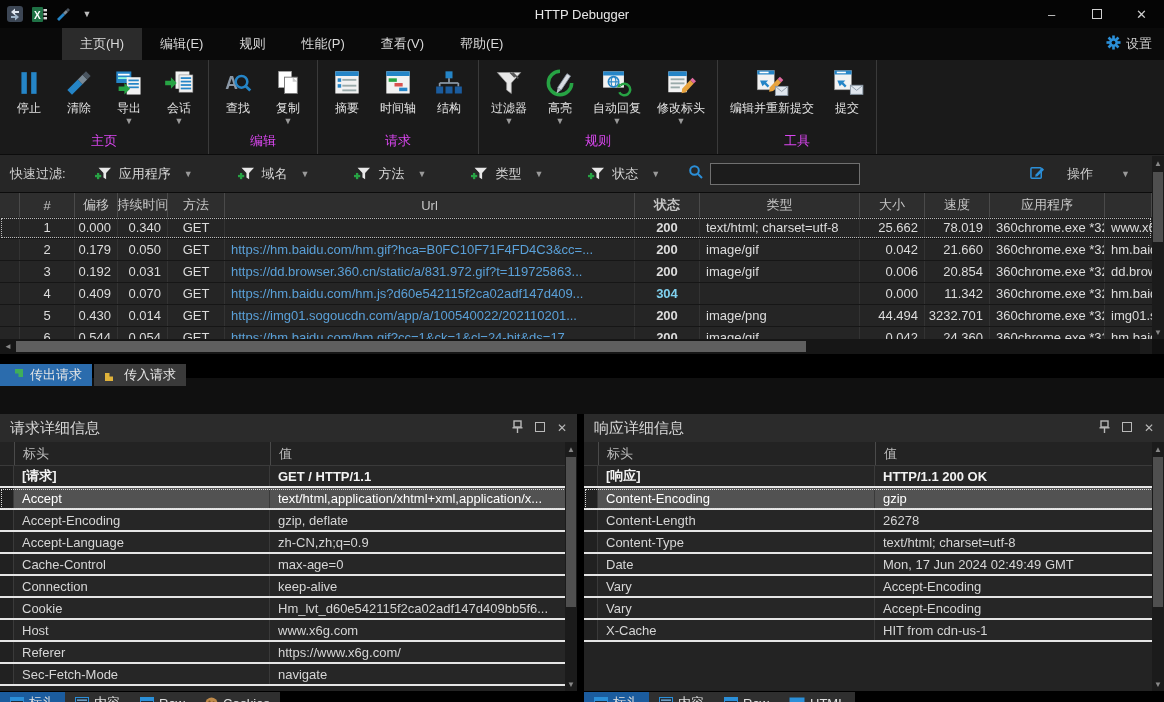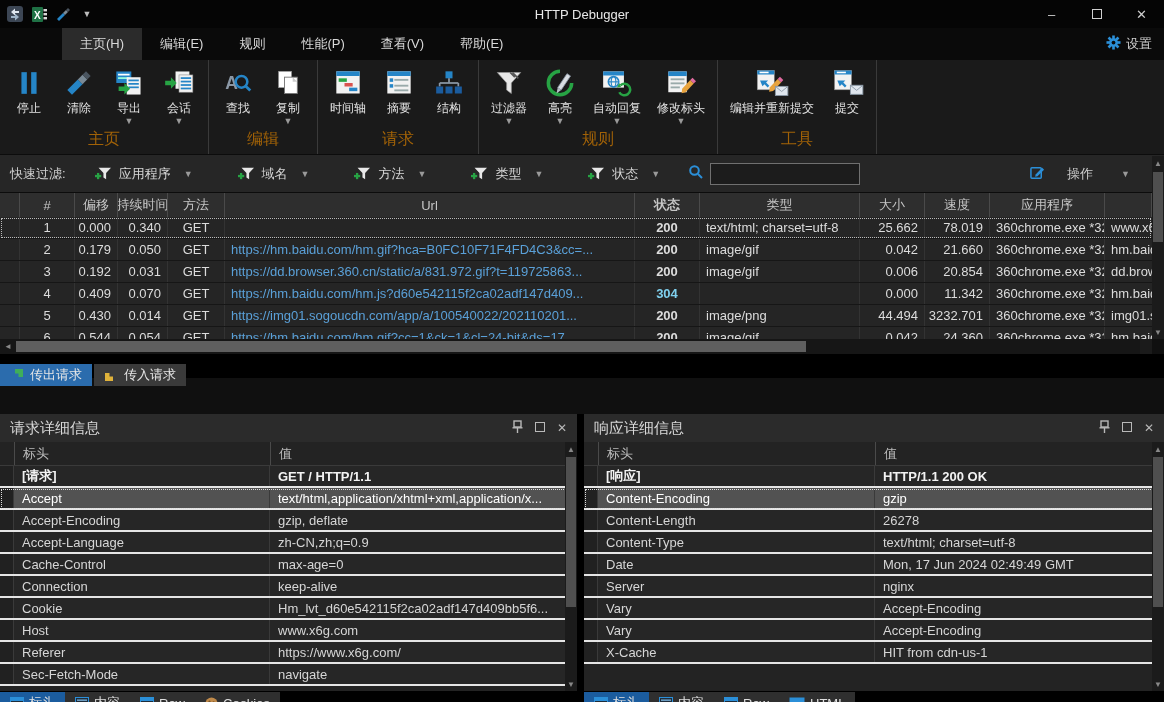--- a/index.html
+++ b/index.html
@@ -23,21 +23,21 @@
   .settings { position:absolute; right:12px; top:0; height:100%; display:flex; align-items:center; gap:5px; font-size:13px; color:#cfcfcf; }
 
   
   .ribbon { height:95px; background:#1a1a1a; display:flex; flex:none; border-bottom:1px solid #0c0c0c; }
   .rgroup { display:flex; flex-direction:column; border-right:1px solid #3a3a3a; padding:2px 4px 0 4px; }
   .rbuttons { display:flex; flex:1; }
   .rbtn { display:flex; flex-direction:column; align-items:center; padding:4px 8px 0 8px; min-width:50px; }
   .rbtn .ric { height:34px; display:flex; align-items:center; justify-content:center; }
   .rbtn .rlabel { font-size:12px; color:#e2e2e2; white-space:nowrap; line-height:16px; }
   .rbtn .rcaret { font-size:9px; color:#9a9a9a; line-height:10px; height:10px; }
-  .rgroup-label { text-align:center; font-size:16px; color:#a16207; padding:2px 0 4px 0; }
+  .rgroup-label { text-align:center; font-size:13px; color:#d946ef; padding:2px 0 4px 0; }
 
   
   .filterbar { height:38px; background:#262626; display:flex; align-items:center; padding:0 10px; gap:28px; flex:none; border-bottom:1px solid #0c0c0c; }
   .qf-label { font-size:13px; color:#cfcfcf; }
   .qf-item { display:flex; align-items:center; gap:7px; font-size:13px; color:#d6d6d6; }
   .qf-caret { font-size:9px; color:#9a9a9a; margin-left:6px; }
   .searchwrap { display:flex; align-items:center; gap:6px; }
   .searchbox { width:150px; height:22px; background:#1c1c1c; border:1px solid #707070; color:#ddd; font-size:12px; padding:0 5px; }
   .actionwrap { margin-left:auto; margin-right:24px; display:flex; align-items:center; gap:22px; font-size:13px; color:#cfcfcf; }
 
@@ -270,44 +270,44 @@
         <div class="rgroup-label">编辑</div>
       </div>
       <div class="rgroup">
         <div class="rbuttons">
           <div class="rbtn">
             <div class="ric">
               <span style="display: inline-flex; align-items: center;">
                 <svg width="28" height="28" viewBox="0 0 24 24">
                   <rect x="2" y="2" width="20" height="19" fill="#f2f2f2"></rect>
                   <rect x="2" y="2" width="20" height="4" fill="#2585c7"></rect>
-                  <rect x="4" y="8" width="7" height="3" fill="#27a344"></rect>
-                  <rect x="9" y="12" width="7" height="3" fill="#d9534f"></rect>
-                  <rect x="13" y="16" width="7" height="3" fill="#2585c7"></rect>
-                </svg>
-              </span>
-            </div>
-            <div class="rlabel">时间轴</div>
-            <div class="rcaret"></div>
-          </div>
-          <div class="rbtn">
-            <div class="ric">
-              <span style="display: inline-flex; align-items: center;">
-                <svg width="28" height="28" viewBox="0 0 24 24">
-                  <rect x="2" y="2" width="20" height="19" fill="#f2f2f2"></rect>
-                  <rect x="2" y="2" width="20" height="4" fill="#2585c7"></rect>
                   <rect x="4" y="8" width="3" height="3" fill="#2585c7"></rect>
                   <rect x="8" y="8.5" width="12" height="1.6" fill="#9aa"></rect>
                   <rect x="4" y="13" width="3" height="3" fill="#2585c7"></rect>
                   <rect x="8" y="13.5" width="12" height="1.6" fill="#9aa"></rect>
                   <rect x="8" y="17.5" width="12" height="1.6" fill="#9aa"></rect>
                 </svg>
               </span>
             </div>
             <div class="rlabel">摘要</div>
+            <div class="rcaret"></div>
+          </div>
+          <div class="rbtn">
+            <div class="ric">
+              <span style="display: inline-flex; align-items: center;">
+                <svg width="28" height="28" viewBox="0 0 24 24">
+                  <rect x="2" y="2" width="20" height="19" fill="#f2f2f2"></rect>
+                  <rect x="2" y="2" width="20" height="4" fill="#2585c7"></rect>
+                  <rect x="4" y="8" width="7" height="3" fill="#27a344"></rect>
+                  <rect x="9" y="12" width="7" height="3" fill="#d9534f"></rect>
+                  <rect x="13" y="16" width="7" height="3" fill="#2585c7"></rect>
+                </svg>
+              </span>
+            </div>
+            <div class="rlabel">时间轴</div>
             <div class="rcaret"></div>
           </div>
           <div class="rbtn">
             <div class="ric">
               <span style="display: inline-flex; align-items: center;">
                 <svg width="28" height="28" viewBox="0 0 24 24">
                   <rect x="9" y="2" width="6" height="6" fill="#2585c7"></rect>
                   <line x1="12" y1="8" x2="12" y2="12" stroke="#8a97a5" stroke-width="1.5"></line>
                   <line x1="4" y1="12" x2="20" y2="12" stroke="#8a97a5" stroke-width="1.5"></line>
                   <line x1="4" y1="12" x2="4" y2="15" stroke="#8a97a5" stroke-width="1.5"></line>
@@ -760,25 +760,20 @@
             <div class="pkey vkey-right">Content-Type</div>
             <div class="pval">text/html; charset=utf-8</div>
           </div>
           <div class="prow">
             <div class="pgut"></div>
             <div class="pkey vkey-right">Date</div>
             <div class="pval">Mon, 17 Jun 2024 02:49:49 GMT</div>
           </div>
           <div class="prow">
             <div class="pgut"></div>
-            <div class="pkey vkey-right">Server</div>
-            <div class="pval">nginx</div>
-          </div>
-          <div class="prow">
-            <div class="pgut"></div>
             <div class="pkey vkey-right">Vary</div>
             <div class="pval">Accept-Encoding</div>
           </div>
           <div class="prow">
             <div class="pgut"></div>
             <div class="pkey vkey-right">Vary</div>
             <div class="pval">Accept-Encoding</div>
           </div>
           <div class="prow">
             <div class="pgut"></div>

